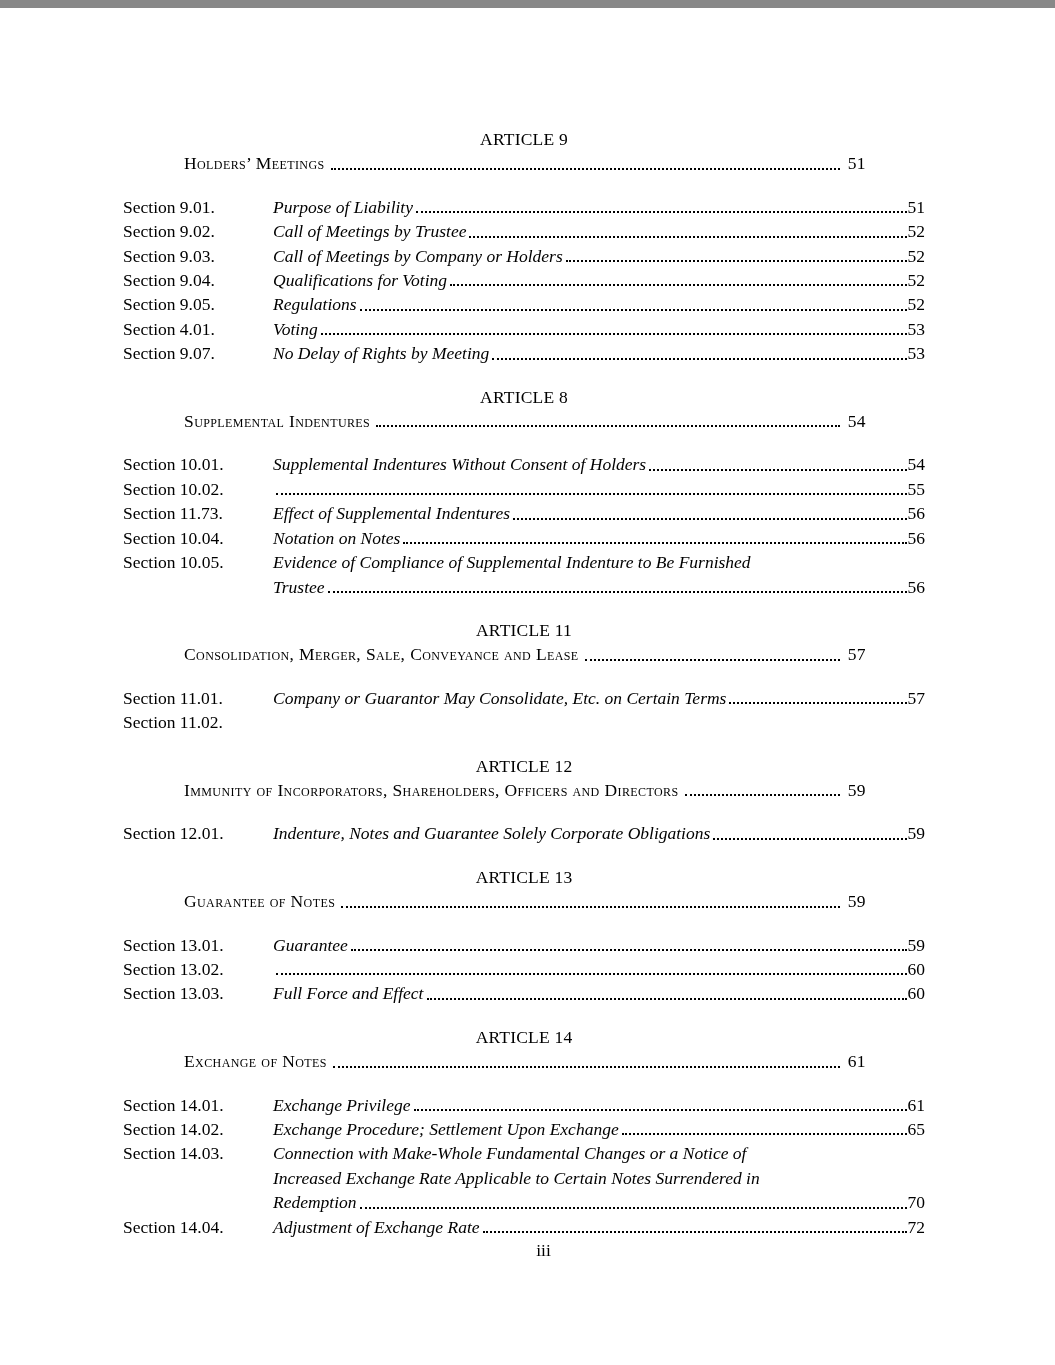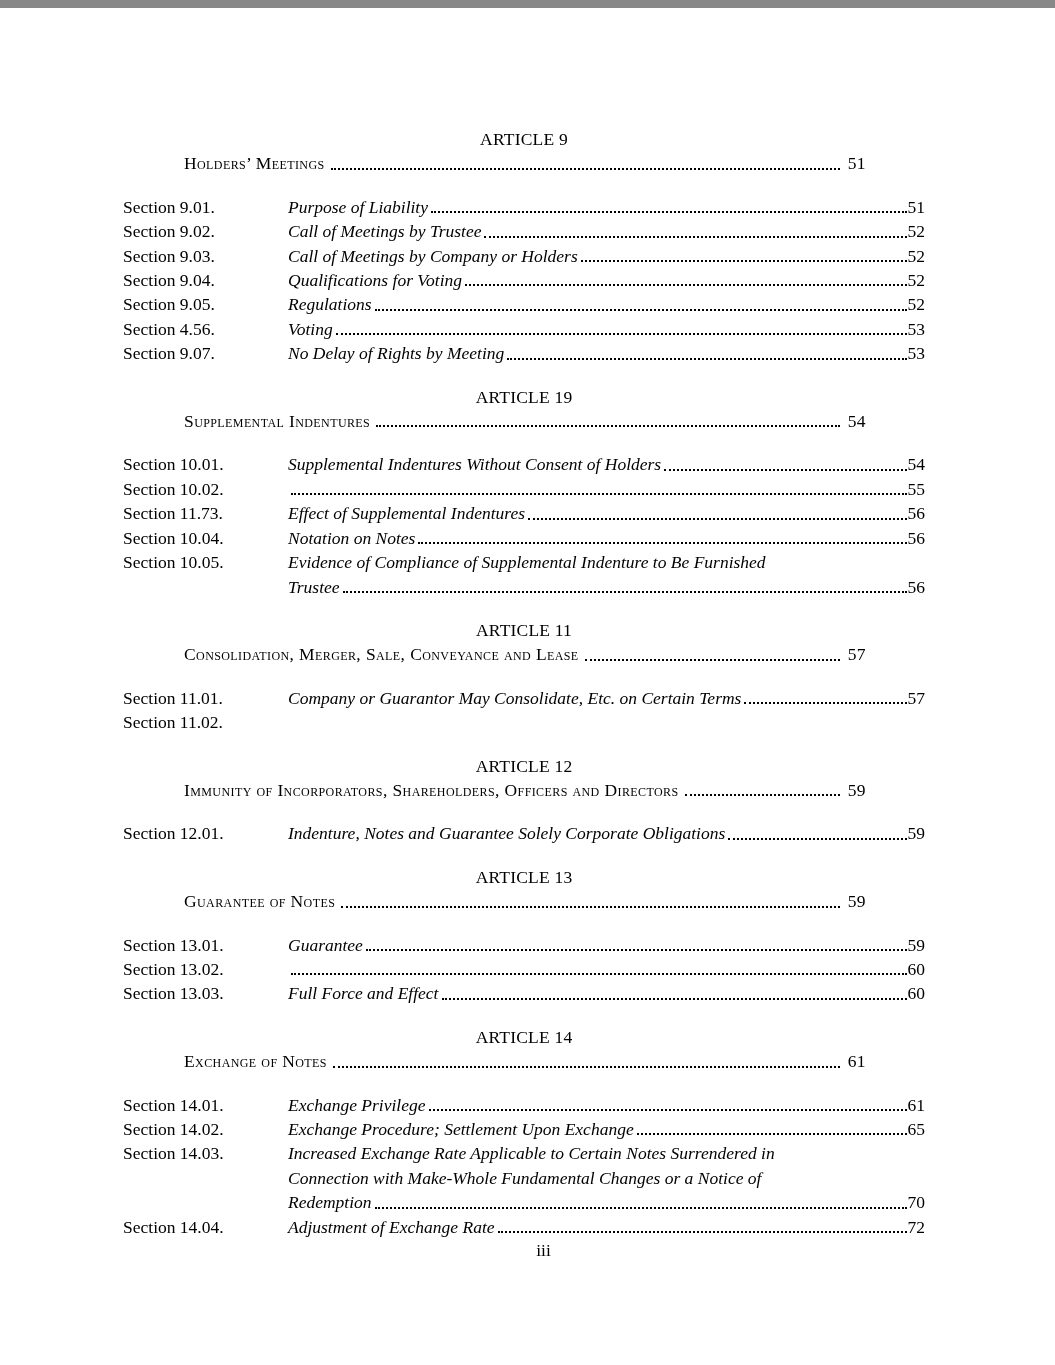--- a/index.html
+++ b/index.html
@@ -38,21 +38,20 @@
     padding-right: 59px;
     font-variant: small-caps;
     letter-spacing: 0.4px;
   }
   .article-title { white-space: nowrap; }
   .article-page { white-space: nowrap; font-variant: normal; }
   .entries { margin-top: 19px; }
   .entry {
     display: flex;
     align-items: baseline;
-    gap: 15px;
   }
   .entry-label {
     flex: 0 0 150px;
     white-space: nowrap;
   }
   .entry-body {
     flex: 1 1 auto;
     min-width: 0;
   }
   .entry-line {
@@ -143,21 +142,21 @@
     <span class="entry-label">Section 9.05.</span>
     <span class="entry-body">
               <span class="entry-lastline">
                 <span class="entry-title">Regulations</span>
                 <span class="dots entry-dots" aria-hidden="true"></span>
                 <span class="entry-page">52</span>
               </span>
             </span>
   </div>
           <div class="entry">
-    <span class="entry-label">Section 4.56.</span>
+    <span class="entry-label">Section 4.01.</span>
     <span class="entry-body">
               <span class="entry-lastline">
                 <span class="entry-title">Voting</span>
                 <span class="dots entry-dots" aria-hidden="true"></span>
                 <span class="entry-page">53</span>
               </span>
             </span>
   </div>
           <div class="entry">
     <span class="entry-label">Section 9.07.</span>
@@ -165,21 +164,21 @@
               <span class="entry-lastline">
                 <span class="entry-title">No Delay of Rights by Meeting</span>
                 <span class="dots entry-dots" aria-hidden="true"></span>
                 <span class="entry-page">53</span>
               </span>
             </span>
   </div>
         </div>
   </section>
       <section class="article">
-    <div class="article-heading">ARTICLE 19</div>
+    <div class="article-heading">ARTICLE 8</div>
     <div class="article-title-row">
       <span class="article-title">Supplemental Indentures</span>
       <span class="dots heading-dots" aria-hidden="true"></span>
       <span class="article-page">54</span>
     </div>
     <div class="entries">
           <div class="entry">
     <span class="entry-label">Section 10.01.</span>
     <span class="entry-body">
               <span class="entry-lastline">
@@ -337,22 +336,22 @@
               <span class="entry-lastline">
                 <span class="entry-title">Exchange Procedure; Settlement Upon Exchange</span>
                 <span class="dots entry-dots" aria-hidden="true"></span>
                 <span class="entry-page">65</span>
               </span>
             </span>
   </div>
           <div class="entry">
     <span class="entry-label">Section 14.03.</span>
     <span class="entry-body">
+              <span class="entry-line">Connection with Make-Whole Fundamental Changes or a Notice of</span>
               <span class="entry-line">Increased Exchange Rate Applicable to Certain Notes Surrendered in</span>
-              <span class="entry-line">Connection with Make-Whole Fundamental Changes or a Notice of</span>
               <span class="entry-lastline">
                 <span class="entry-title">Redemption</span>
                 <span class="dots entry-dots" aria-hidden="true"></span>
                 <span class="entry-page">70</span>
               </span>
             </span>
   </div>
           <div class="entry">
     <span class="entry-label">Section 14.04.</span>
     <span class="entry-body">

